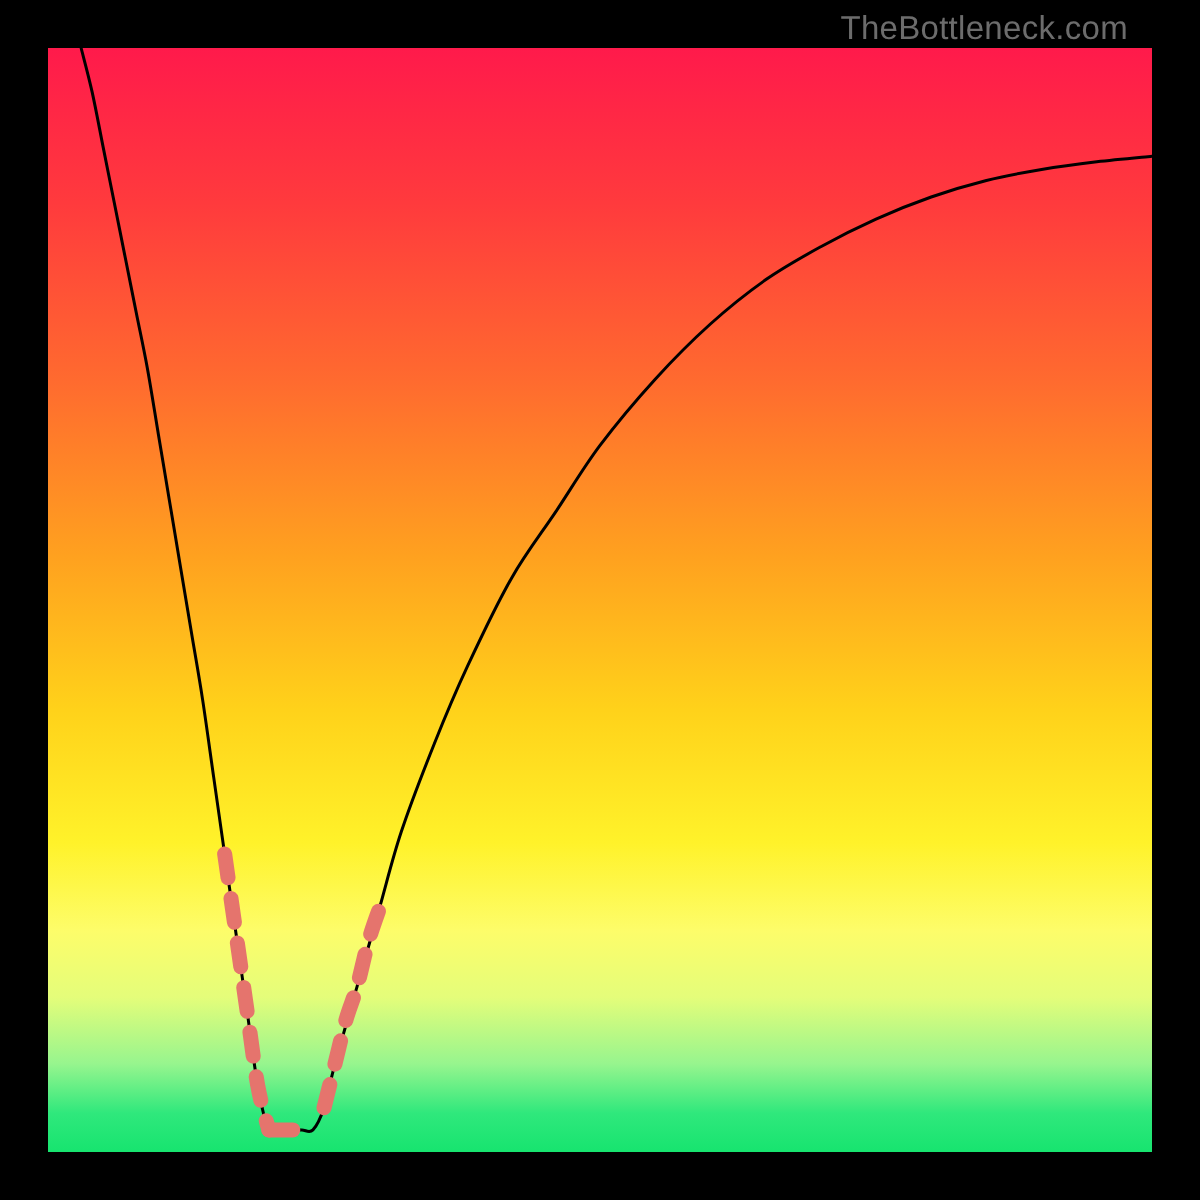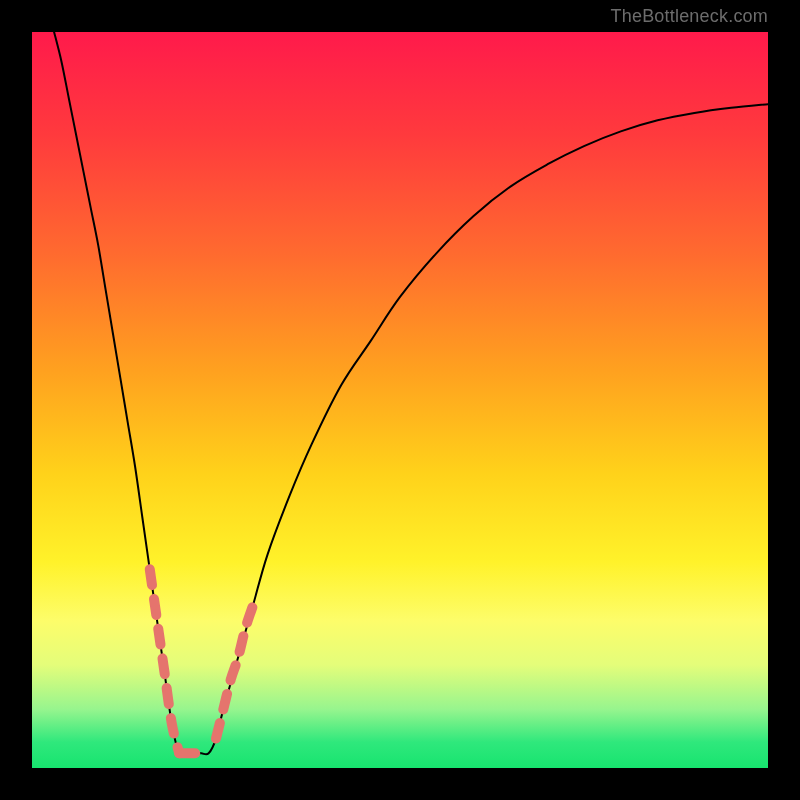--- a/index.html
+++ b/index.html
@@ -37,23 +37,23 @@
   .curve-layer {
     position: absolute;
     left: 0;
     top: 0;
     width: 100%;
     height: 100%;
   }
   .watermark {
     position: absolute;
     top: 6px;
-    right: 32px;
+    right: 48px;
     color: #6c6c6c;
-    font-size: 18px;
+    font-size: 22px;
     letter-spacing: 0.2px;
     font-weight: 500;
   }
 </style>
 </head>
 <body>
 
 <div class="frame">
   <div class="watermark">TheBottleneck.com</div>
   <div class="plot-area">

